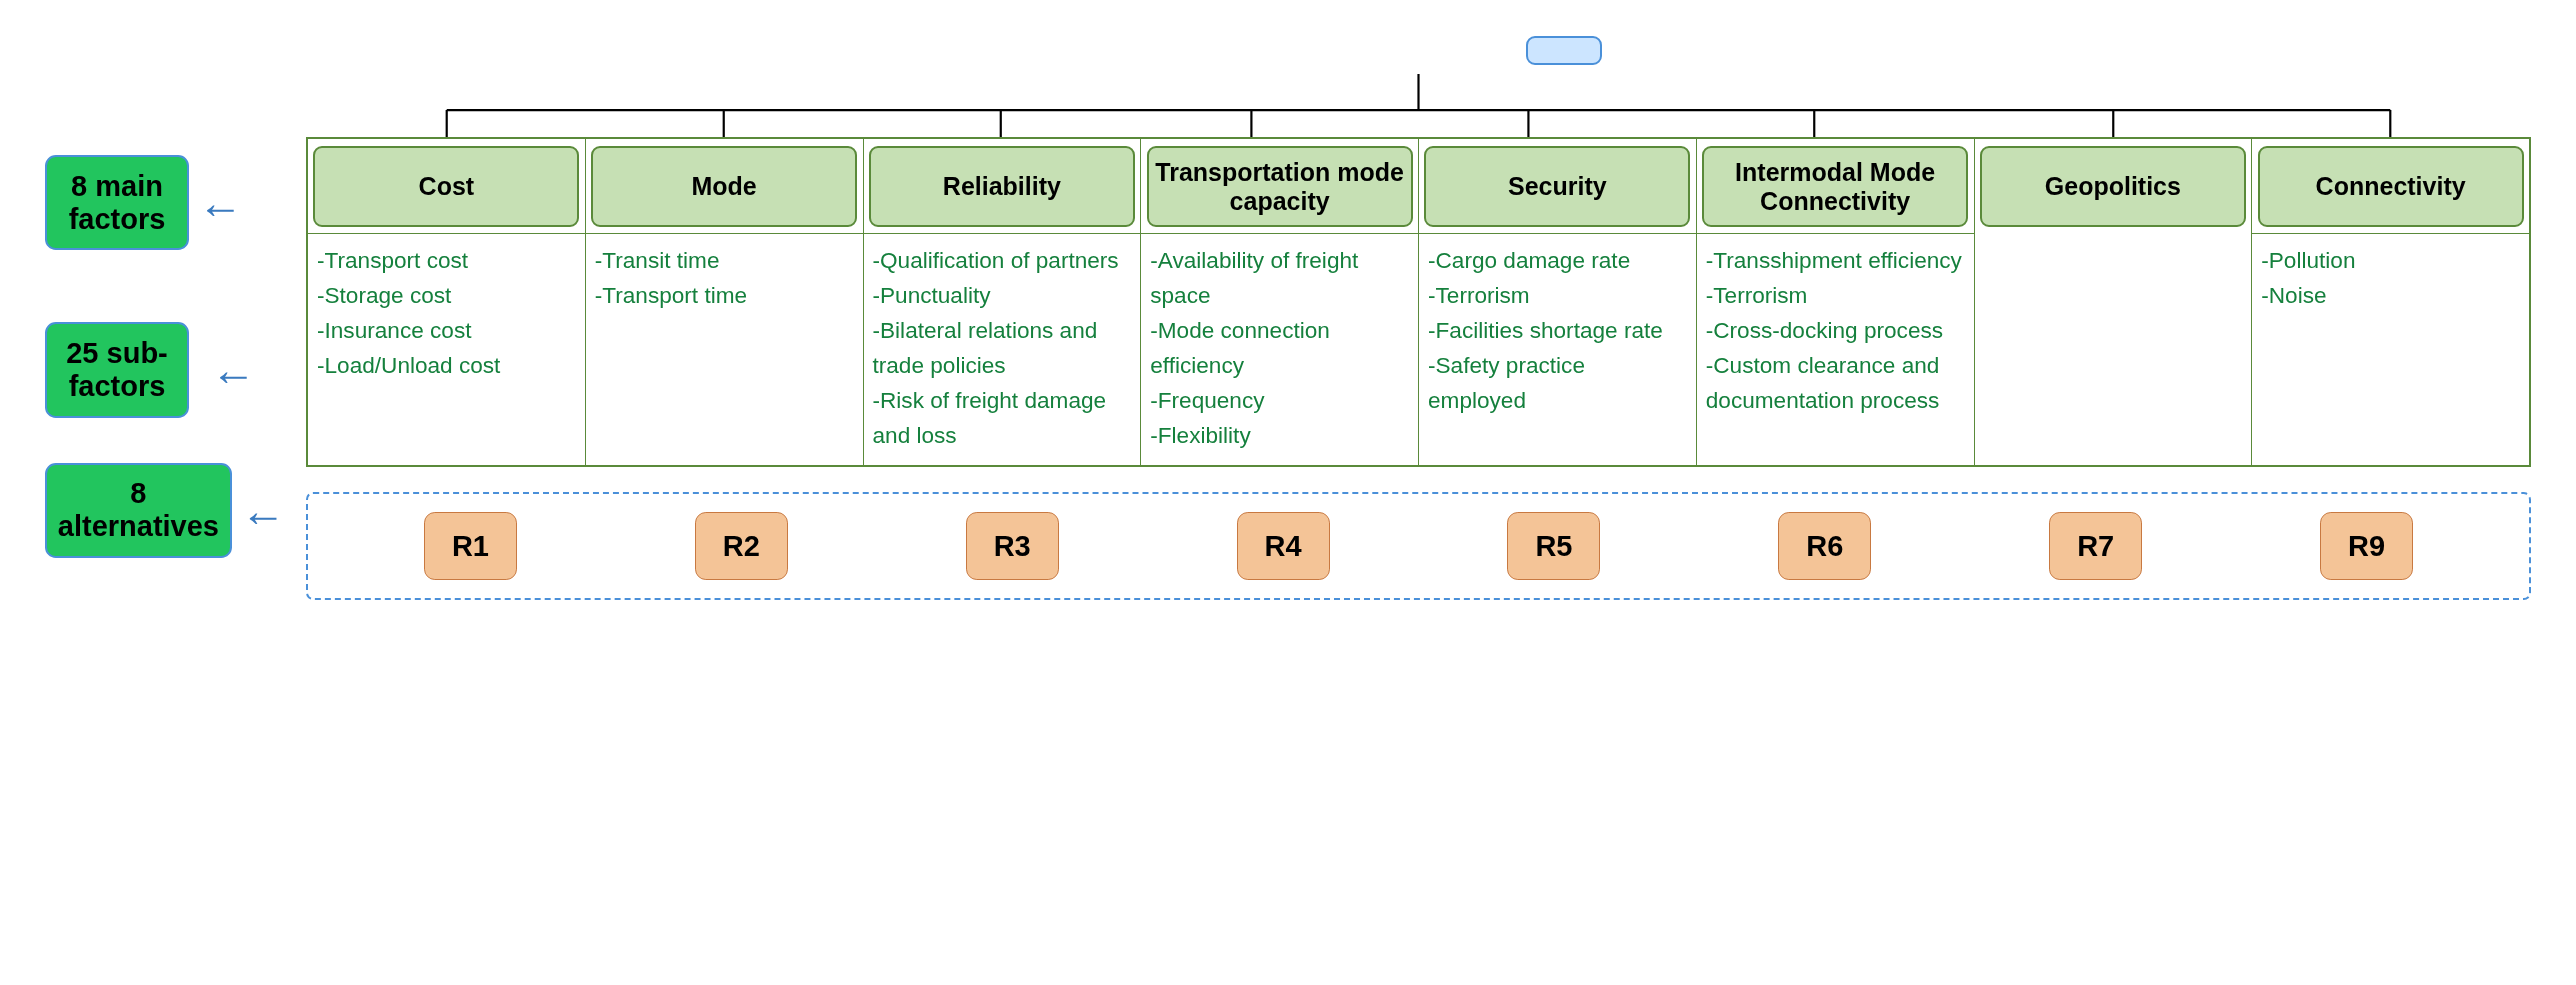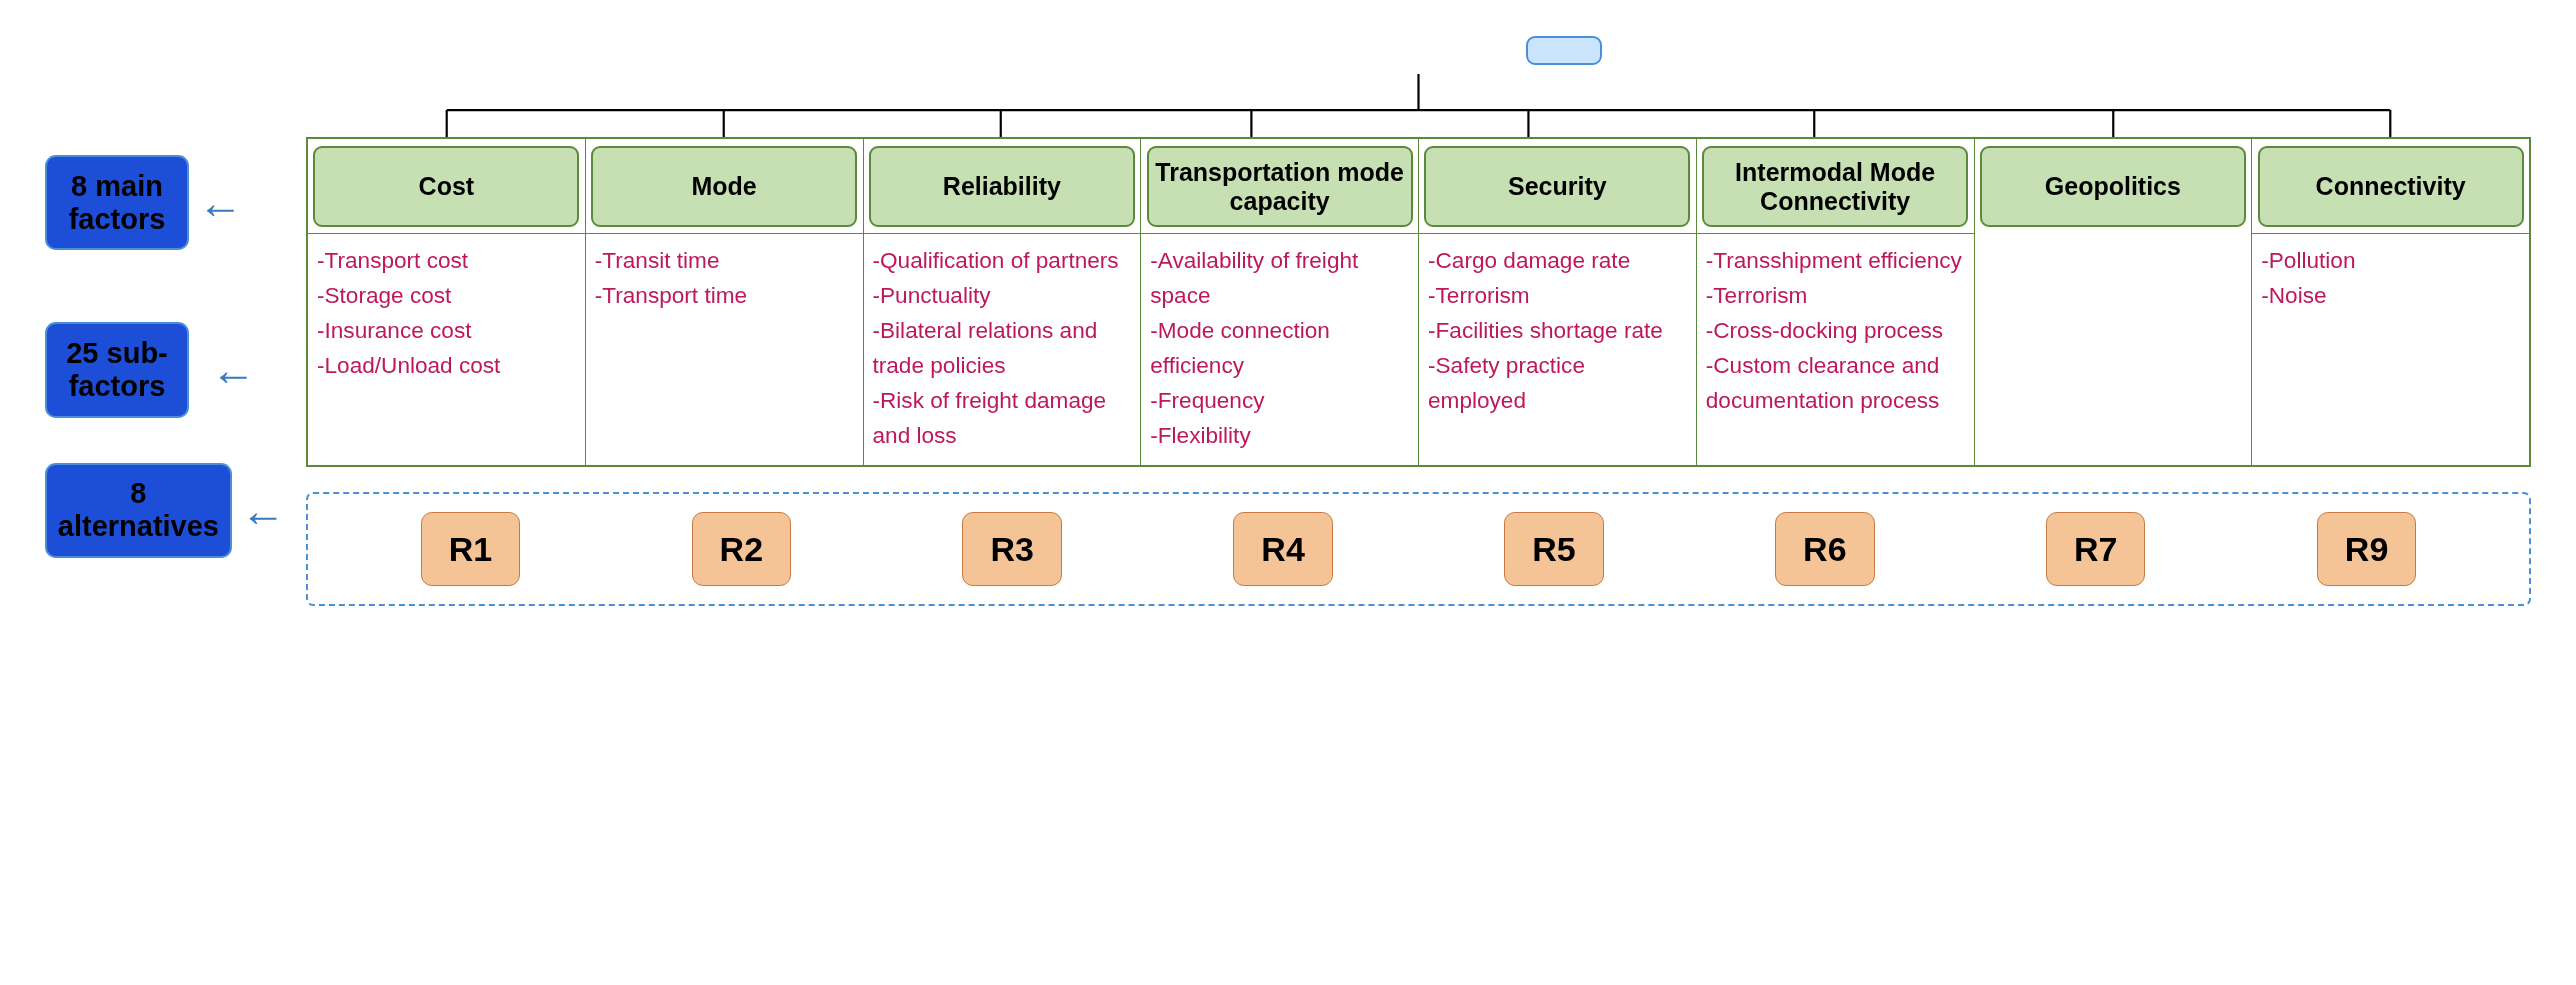--- a/index.html
+++ b/index.html
@@ -33,21 +33,21 @@
       display: flex;
       flex-direction: row;
       align-items: center;
       justify-content: space-around;
     }
 
     .route-box {
       background: #f4c497;
       border: 1.8px solid #c87941;
       border-radius: 10.8px;
-      font-size: 34px;
+      font-size: 29px;
       font-weight: bold;
       padding: 16.2px 27px;
       text-align: center;
       min-width: 90px;
     }
 
     
     .tree-svg {
       width: 100%;
       height: 63px;
@@ -82,27 +82,27 @@
       color: #000;
       min-height: 81px;
       display: flex;
       align-items: center;
       justify-content: center;
     }
 
     .col-body {
       padding: 9px 9px 12.6px 9px;
       font-size: 22.6px;
-      color: #be185d;
+      color: #15803d;
       line-height: 1.55;
       border-top: 1.8px solid #5a8a3a;
     }
 
     .blue-label {
-      background: #1d4ed8;
+      background: #22c55e;
       border: 2.3px solid #4a90d9;
       border-radius: 10.8px;
       font-size: 29px;
       font-weight: bold;
       text-align: center;
       padding: 12.6px 10.8px;
       color: #000;
       min-width: 144px;
     }
 

